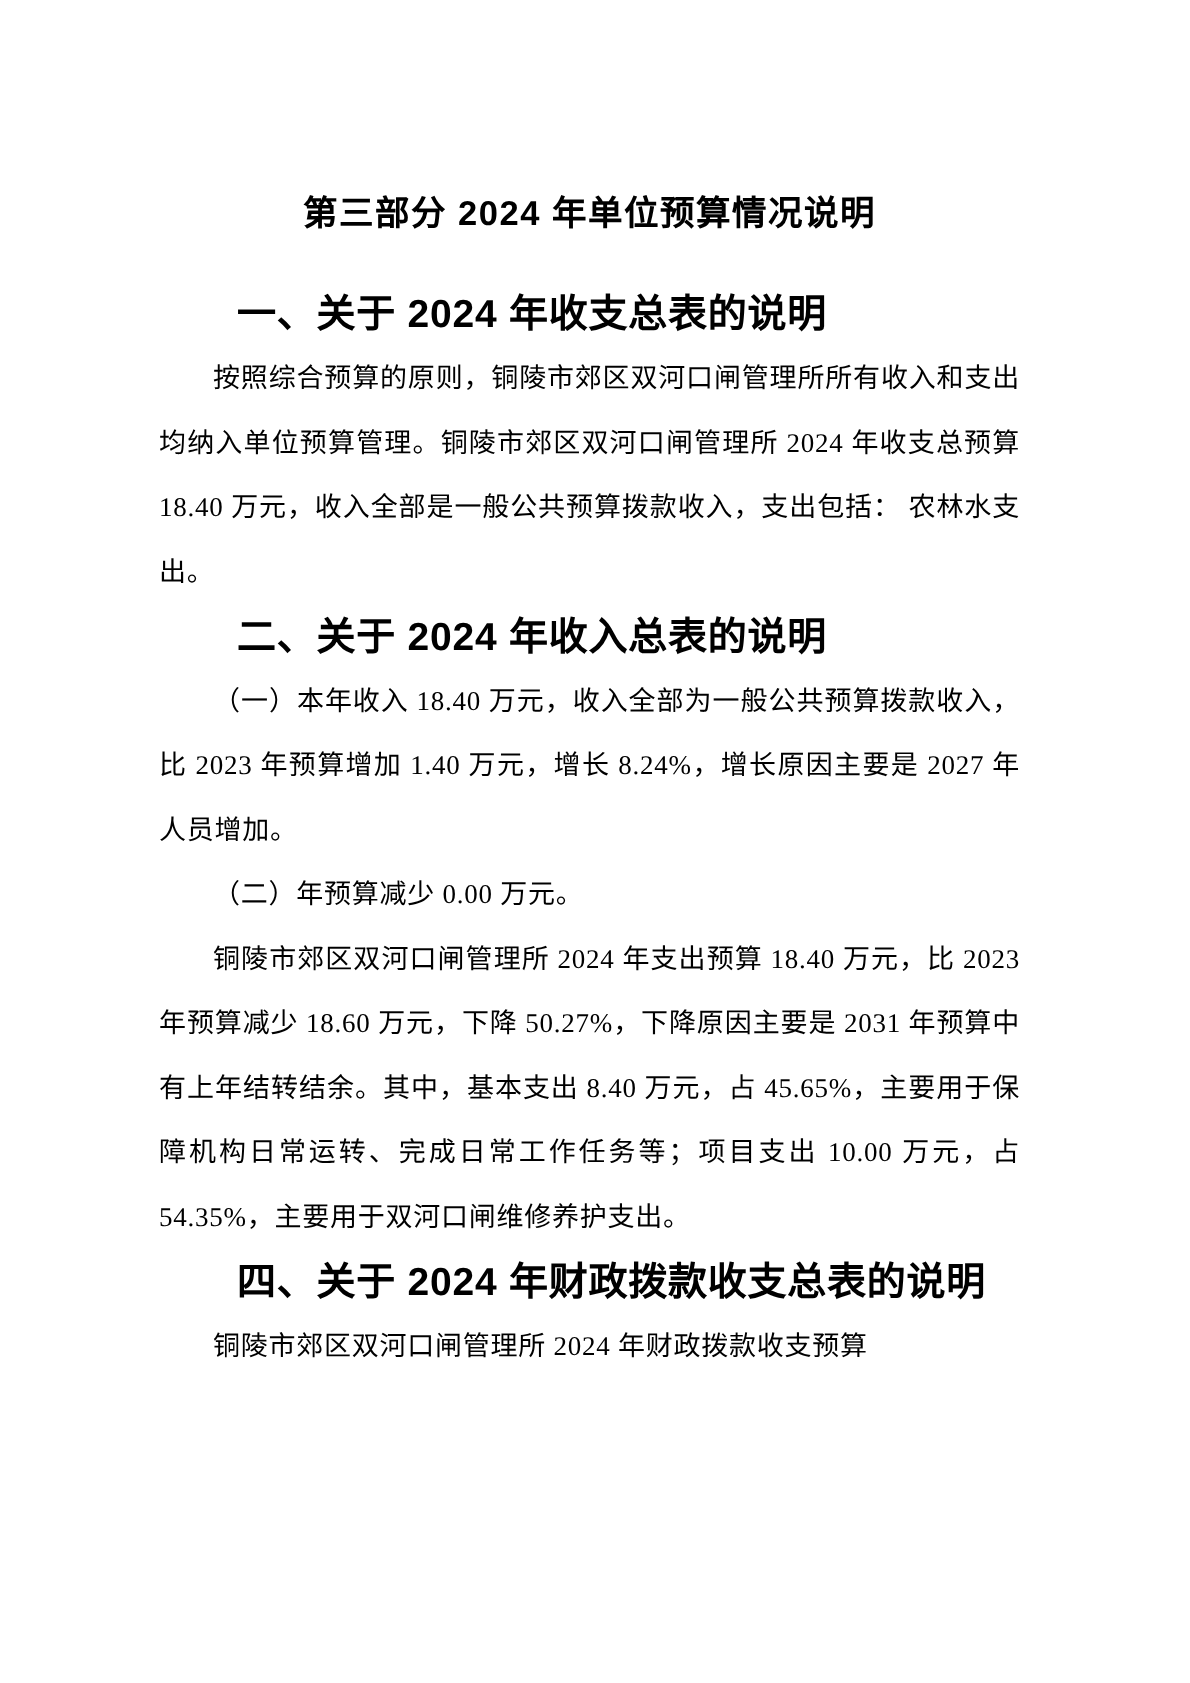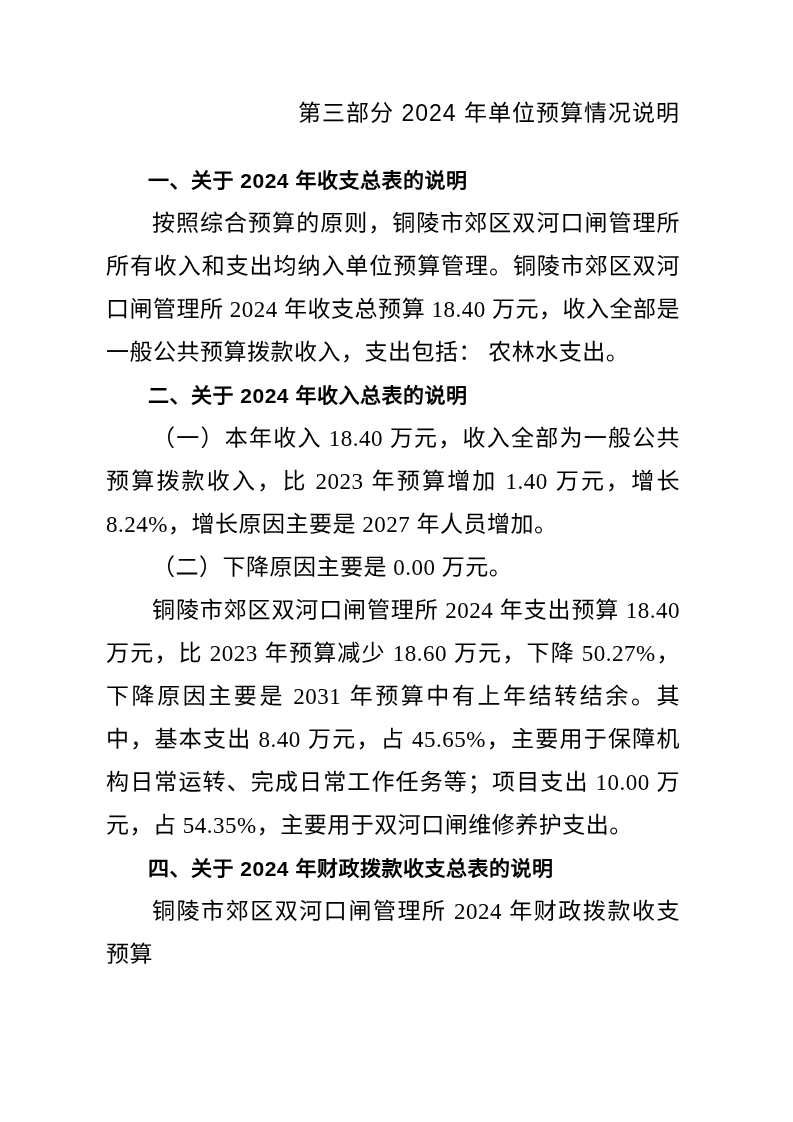--- a/index.html
+++ b/index.html
@@ -12,39 +12,40 @@
     width: 793px;
     height: 1122px;
     margin: 0 auto;
     background: #ffffff;
     color: #000000;
     padding: 92px 113px 0 106px;
     overflow: hidden;
   }
   .doc-title {
     font-family: "Liberation Sans", "DejaVu Sans", sans-serif;
-    font-weight: normal;
+    font-weight: bold;
     font-size: 23px;
     line-height: 43px;
-    text-align: right;
+    text-align: center;
     letter-spacing: 1px;
     margin-bottom: 24px;
     white-space: nowrap;
+    margin-top: 29px;
   }
   .sec-heading {
     font-family: "Liberation Sans", "DejaVu Sans", sans-serif;
     font-weight: bold;
-    font-size: 21px;
+    font-size: 26px;
     line-height: 43px;
     text-indent: 2em;
     letter-spacing: 0.5px;
   }
   .body-para {
     font-family: "Liberation Serif", "DejaVu Serif", serif;
-    font-size: 23px;
+    font-size: 18px;
     line-height: 43px;
     text-indent: 2em;
     text-align: justify;
     letter-spacing: 0.5px;
   }
 </style>
 </head>
 <body>
 
 <div class="page">
@@ -52,21 +53,21 @@
   <div class="doc-title">第三部分 2024 年单位预算情况说明</div>
 
   <section>
     <h2 class="sec-heading">一、关于 2024 年收支总表的说明</h2>
     <p class="body-para">按照综合预算的原则，铜陵市郊区双河口闸管理所所有收入和支出均纳入单位预算管理。铜陵市郊区双河口闸管理所 2024 年收支总预算 18.40 万元，收入全部是一般公共预算拨款收入，支出包括： 农林水支出。</p>
   </section>
 
   <section>
     <h2 class="sec-heading">二、关于 2024 年收入总表的说明</h2>
     <p class="body-para">（一）本年收入 18.40 万元，收入全部为一般公共预算拨款收入，比 2023 年预算增加 1.40 万元，增长 8.24%，增长原因主要是 2027 年人员增加。</p>
-    <p class="body-para">（二）下降原因主要是 0.00 万元。</p>
+    <p class="body-para">（二）年预算减少 0.00 万元。</p>
   </section>
 
   <section>
     <p class="body-para">铜陵市郊区双河口闸管理所 2024 年支出预算 18.40 万元，比 2023 年预算减少 18.60 万元，下降 50.27%，下降原因主要是 2031 年预算中有上年结转结余。其中，基本支出 8.40 万元，占 45.65%，主要用于保障机构日常运转、完成日常工作任务等；项目支出 10.00 万元，占 54.35%，主要用于双河口闸维修养护支出。</p>
   </section>
 
   <section>
     <h2 class="sec-heading">四、关于 2024 年财政拨款收支总表的说明</h2>
     <p class="body-para">铜陵市郊区双河口闸管理所 2024 年财政拨款收支预算</p>
   </section>

